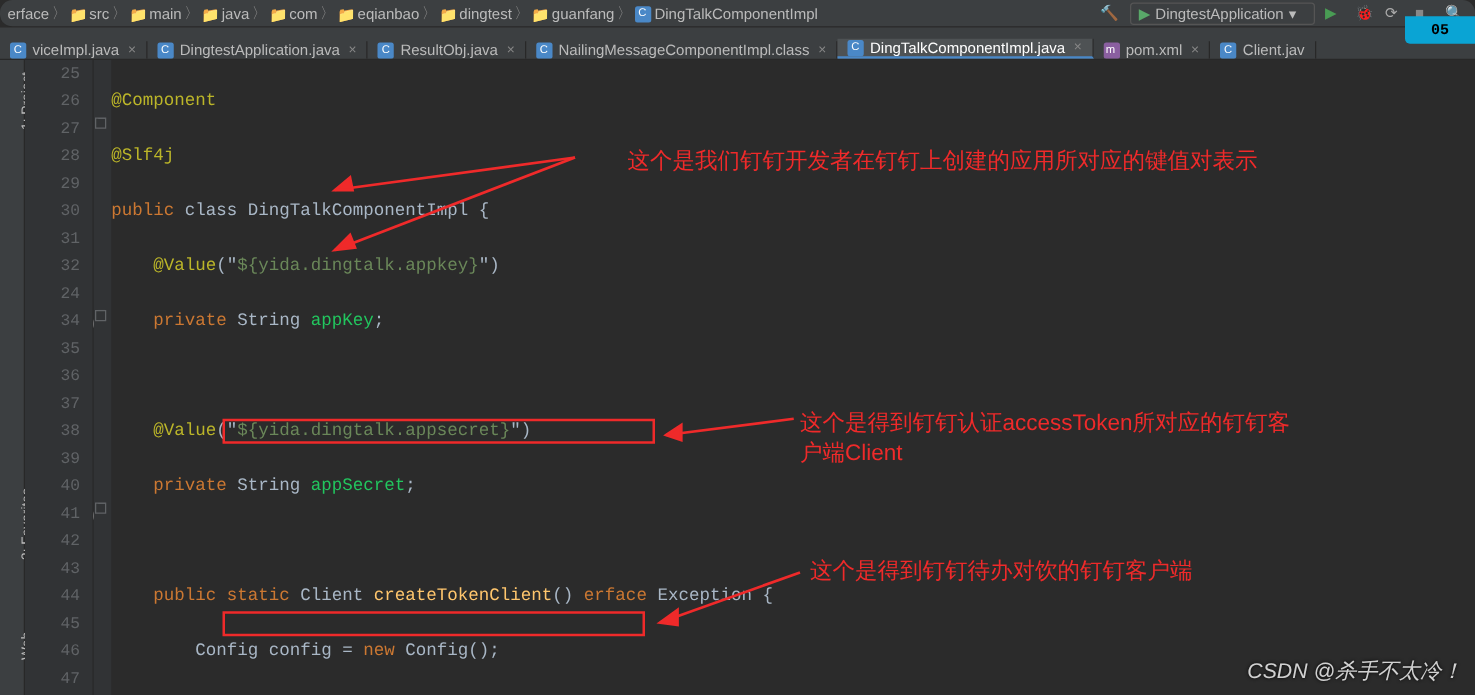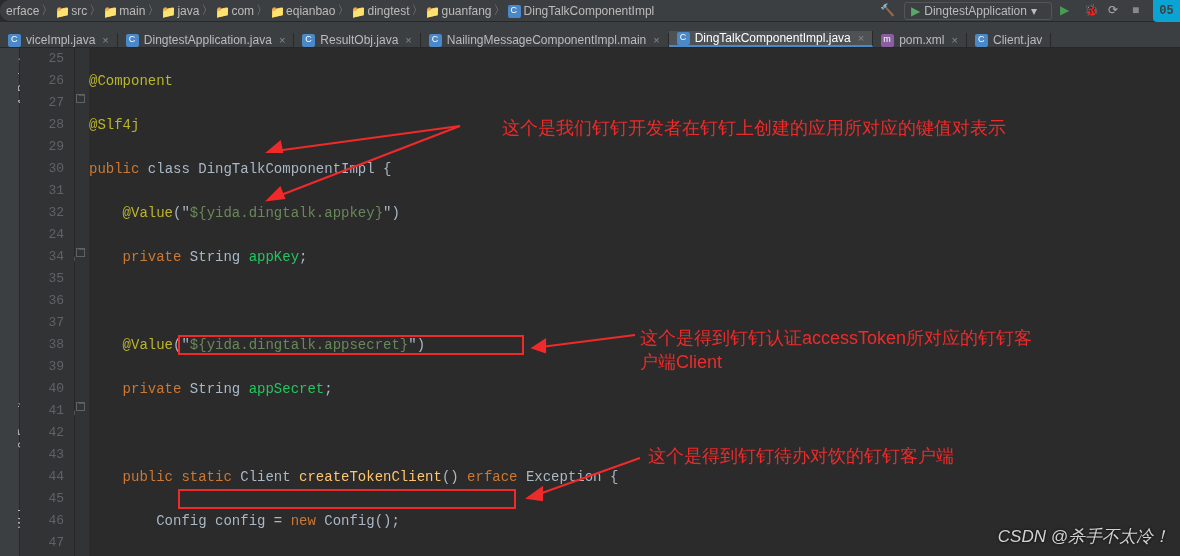--- a/index.html
+++ b/index.html
@@ -100,22 +100,22 @@
   .arrow line, .arrow polygon { stroke:#ef2a2a; fill:#ef2a2a; stroke-width:2.2; }
 
   .watermark {
     position:absolute; right:10px; bottom:8px;
     color:rgba(255,255,255,0.8); font-family:"Microsoft YaHei",Arial,sans-serif;
     font-size:17px; font-style:italic; text-shadow:0 0 3px #000;
     z-index:10;
   }
 
   .corner-badge{
-    position:absolute; top:0; right:0; width:27px; height:22px;
-    background:#0aa4d4; color:#404040; font-weight:bold; font-size:12px;
+    position:absolute; top:13px; right:0; width:56px; height:22px;
+    background:#0aa4d4; color:#000000; font-weight:bold; font-size:12px;
     display:flex; align-items:center; justify-content:center;
     border-radius:0 0 0 4px;
   }
 </style>
 </head>
 <body>
 
 <div class="breadcrumb">
   <span>erface</span>
     <span class="bc-sep">〉</span>
@@ -170,21 +170,21 @@
       <span>DingtestApplication.java</span>
       <span class="close">×</span>
     </div>
   <div class="tab">
       <span class="file-icon"></span>
       <span>ResultObj.java</span>
       <span class="close">×</span>
     </div>
   <div class="tab">
       <span class="file-icon"></span>
-      <span>NailingMessageComponentImpl.main</span>
+      <span>NailingMessageComponentImpl.class</span>
       <span class="close">×</span>
     </div>
   <div class="tab active">
       <span class="file-icon"></span>
       <span>DingTalkComponentImpl.java</span>
       <span class="close">×</span>
     </div>
   <div class="tab">
       <span class="file-icon m"></span>
       <span>pom.xml</span>

